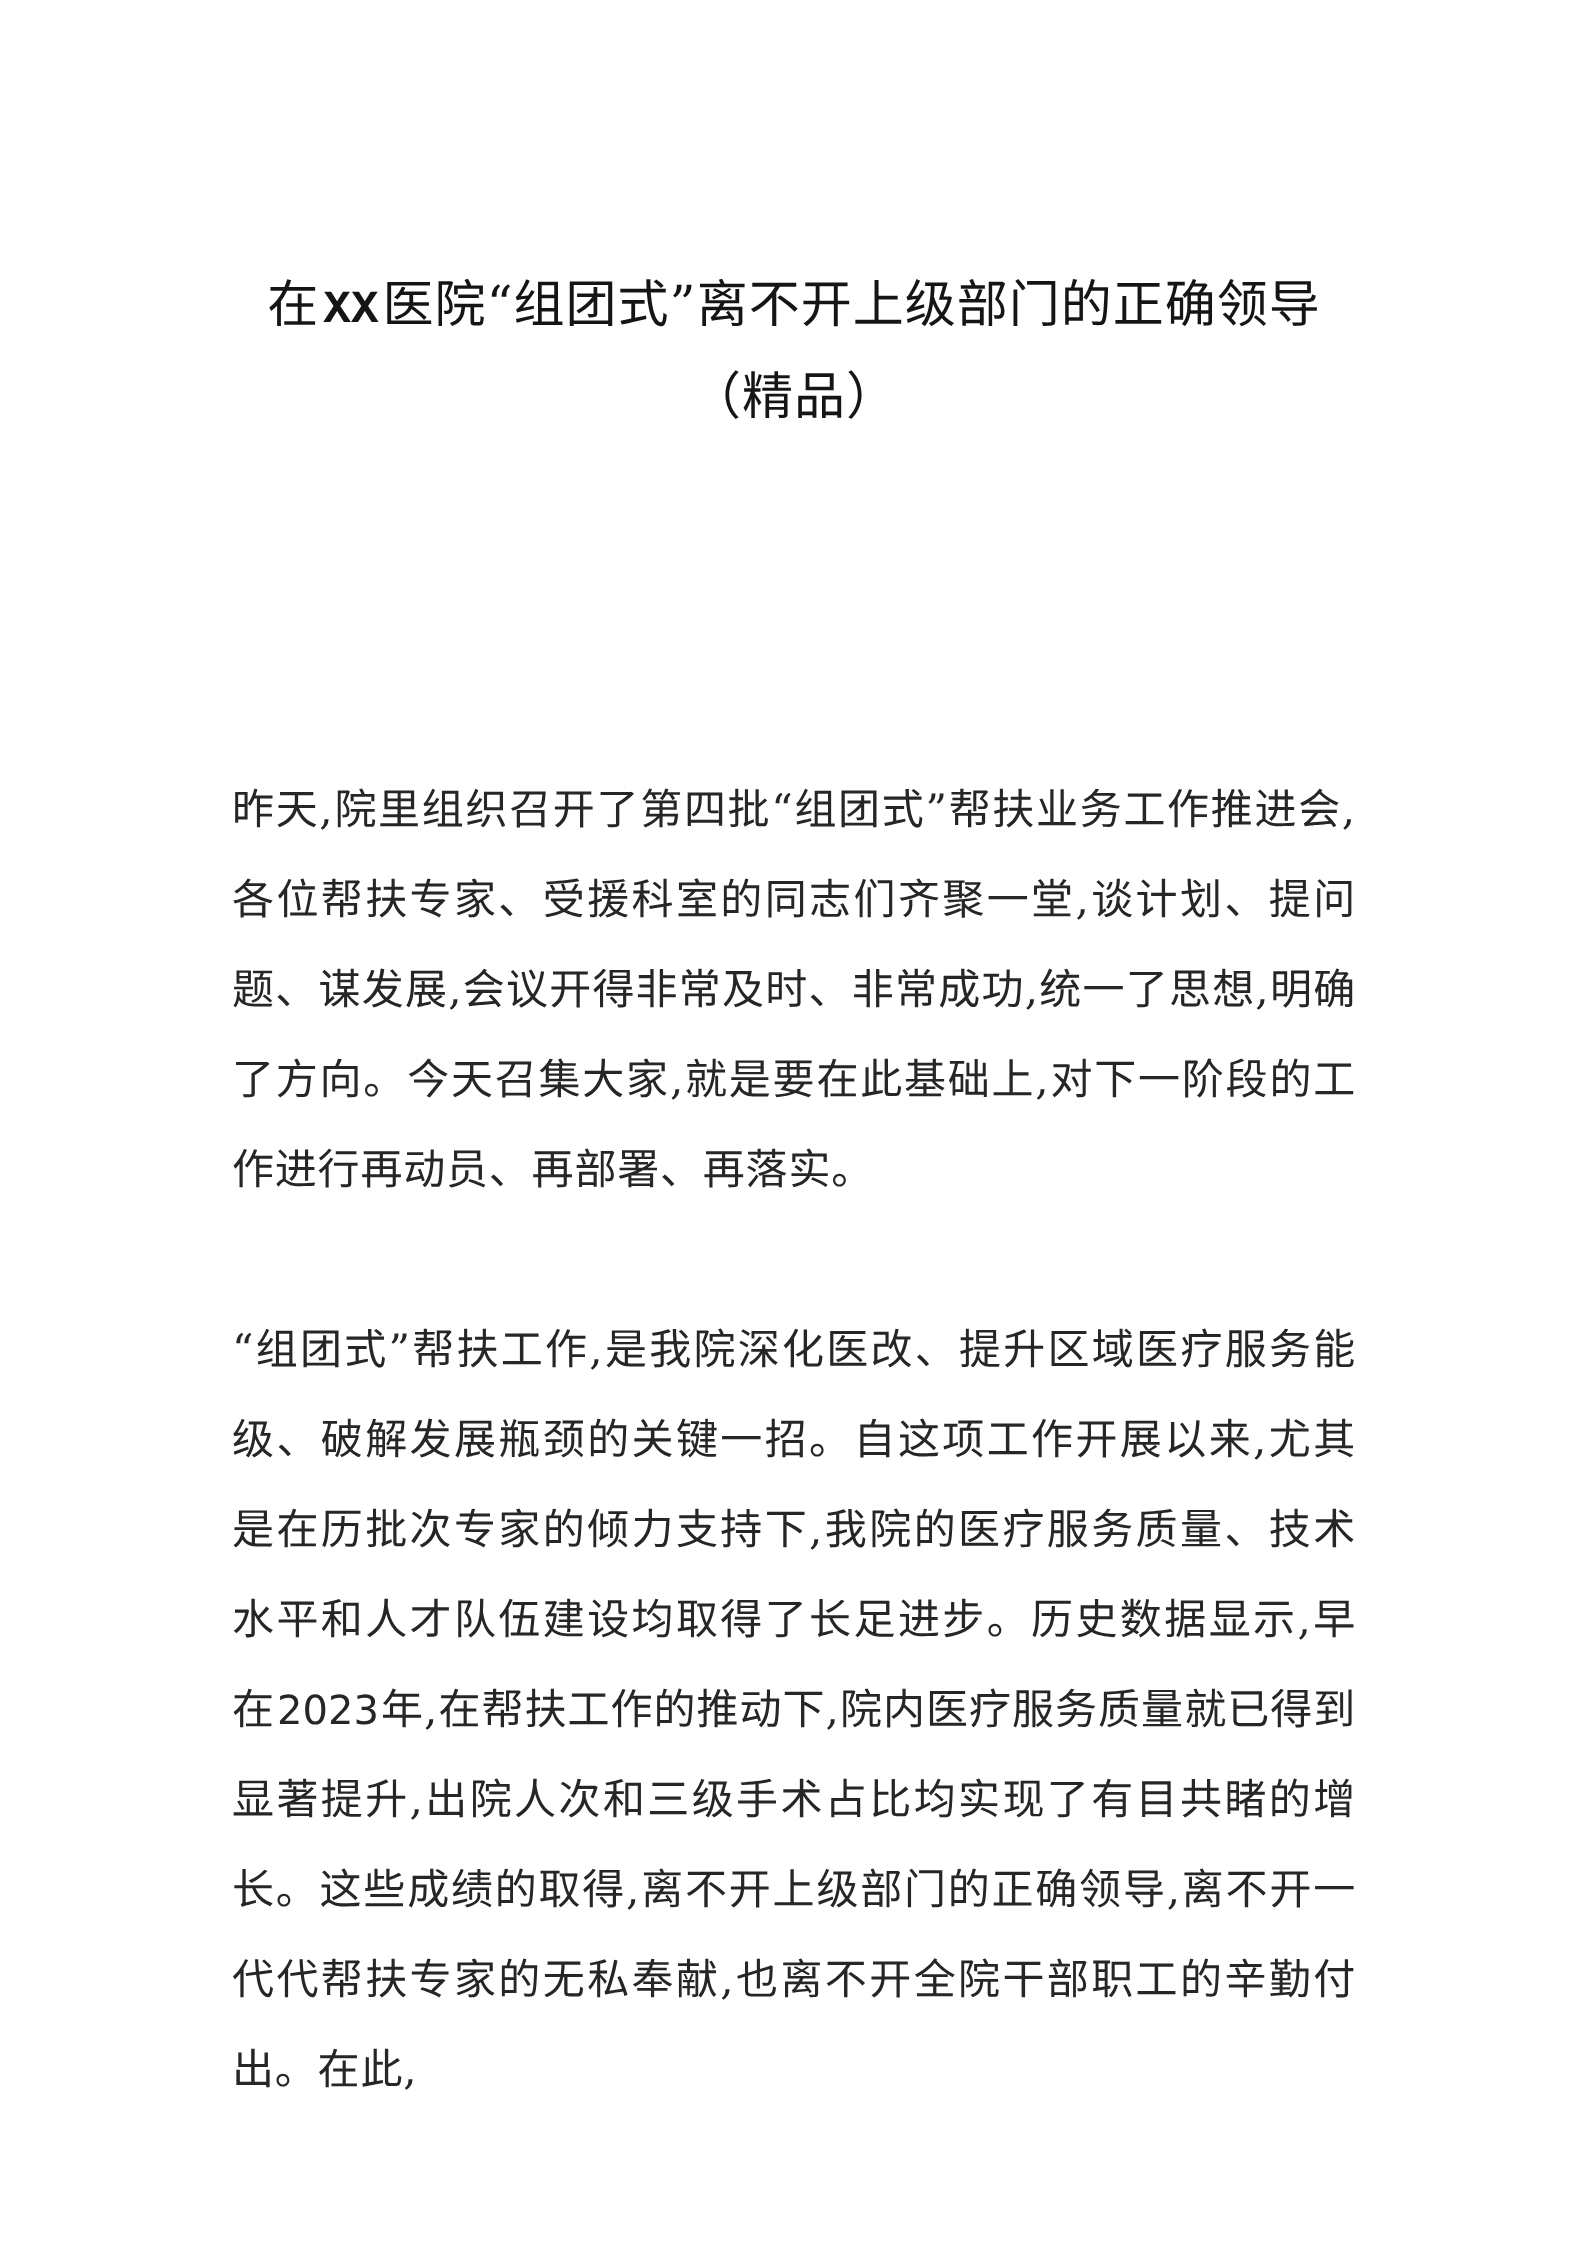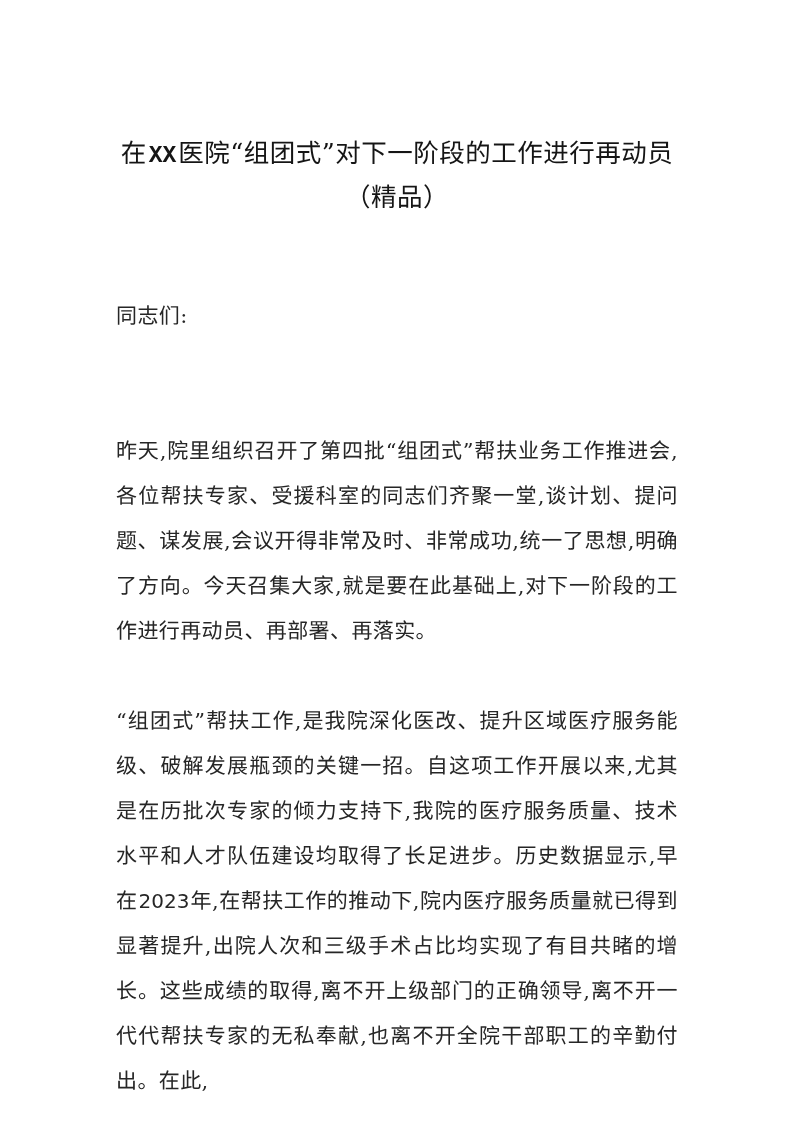--- a/index.html
+++ b/index.html
@@ -47,21 +47,21 @@
 
   .doc-title .latin {
     font-family: Liberation Mono, monospace;
     font-weight: 700;
     font-size: 23px;
     letter-spacing: 0;
     padding: 0 2px;
   }
 
   .doc-subtitle {
-    font-family: Liberation Mono, monospace;
+    font-family: Liberation Sans, sans-serif;
     font-size: 25.5px;
     line-height: 44px;
     letter-spacing: 0.5px;
     color: #151515;
     margin: 0;
     font-weight: 400;
   }
 
   
   .para {
@@ -87,27 +87,26 @@
   .spacer-line { height: 45px; }
   .spacer-para  { height: 45px; }
 </style>
 </head>
 <body>
 
 <div class="page">
   <div class="doc-body">
 
     <div class="title-block">
-      <h1 class="doc-title"><span>在</span><span class="latin">XX</span><span>医院“组团式”对下一阶段的工作进行再动员</span></h1>
+      <h1 class="doc-title"><span>在</span><span class="latin">XX</span><span>医院“组团式”离不开上级部门的正确领导</span></h1>
       <div class="doc-subtitle">（精品）</div>
     </div>
 
     <div class="spacer-salutation"></div>
 
-    <p class="para">同志们:</p>
 
     <div class="spacer-line"></div>
 
 
     <div class="spacer-para"></div>
 
     <p class="para">昨天,院里组织召开了第四批“组团式”帮扶业务工作推进会,各位帮扶专家、受援科室的同志们齐聚一堂,谈计划、提问题、谋发展,会议开得非常及时、非常成功,统一了思想,明确了方向。今天召集大家,就是要在此基础上,对下一阶段的工作进行再动员、再部署、再落实。</p>
 
     <div class="spacer-para"></div>
 

